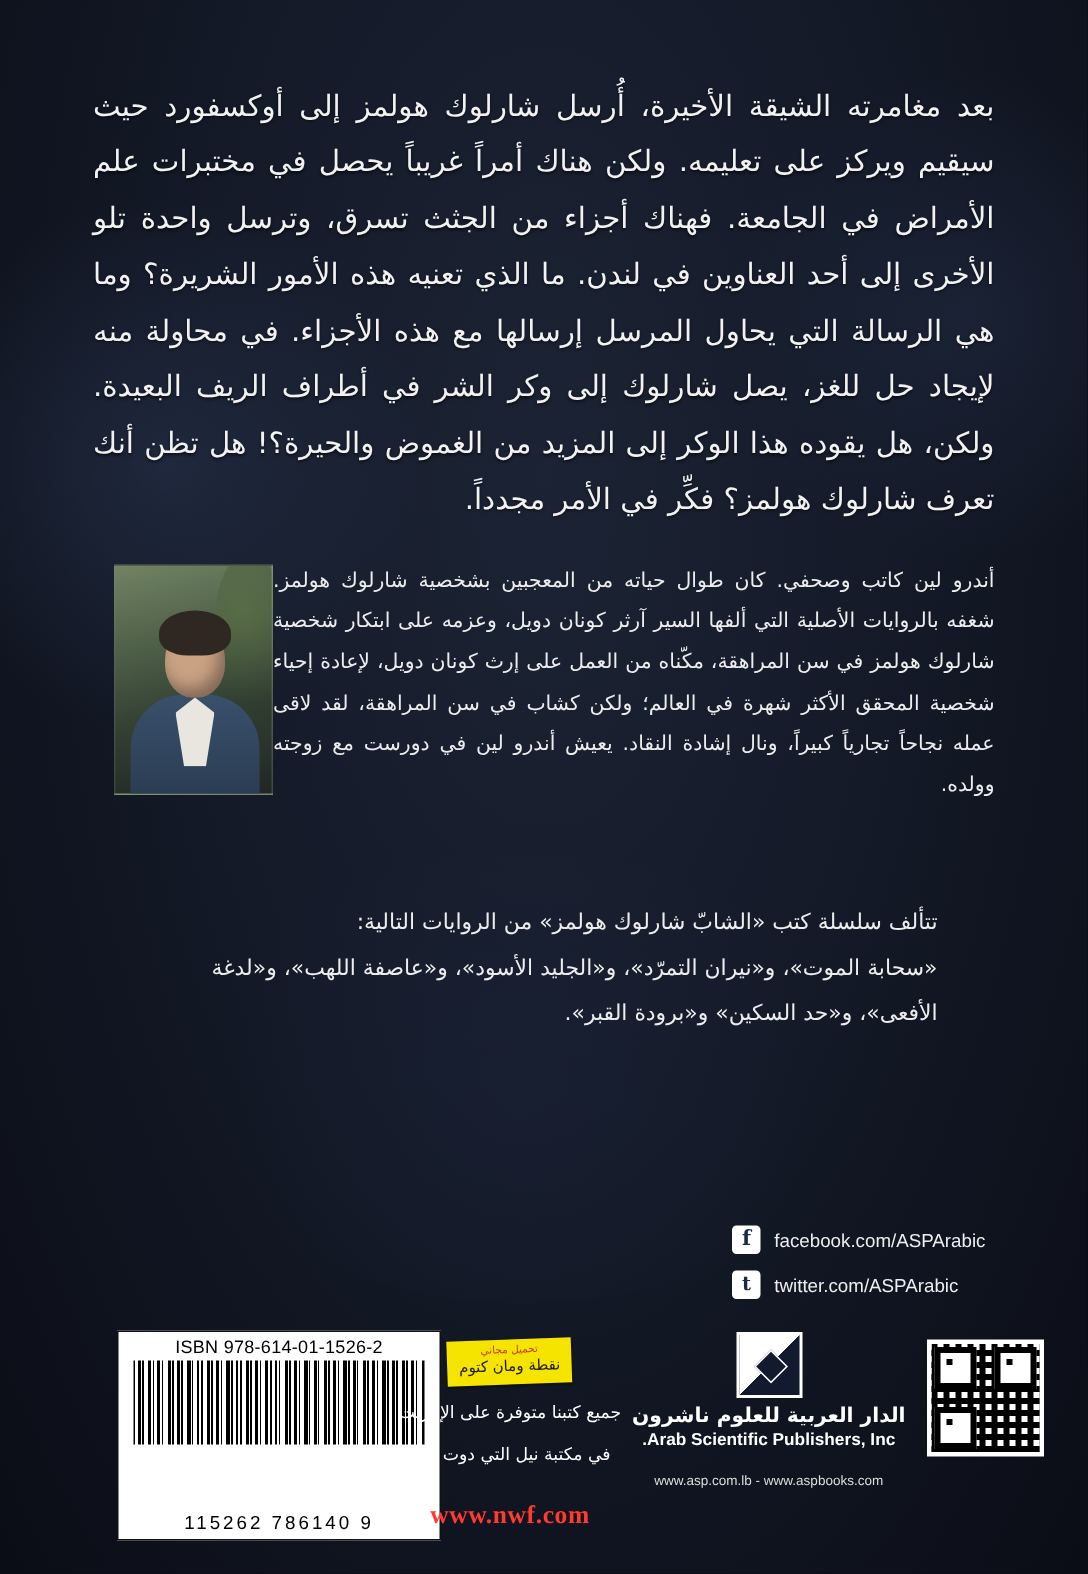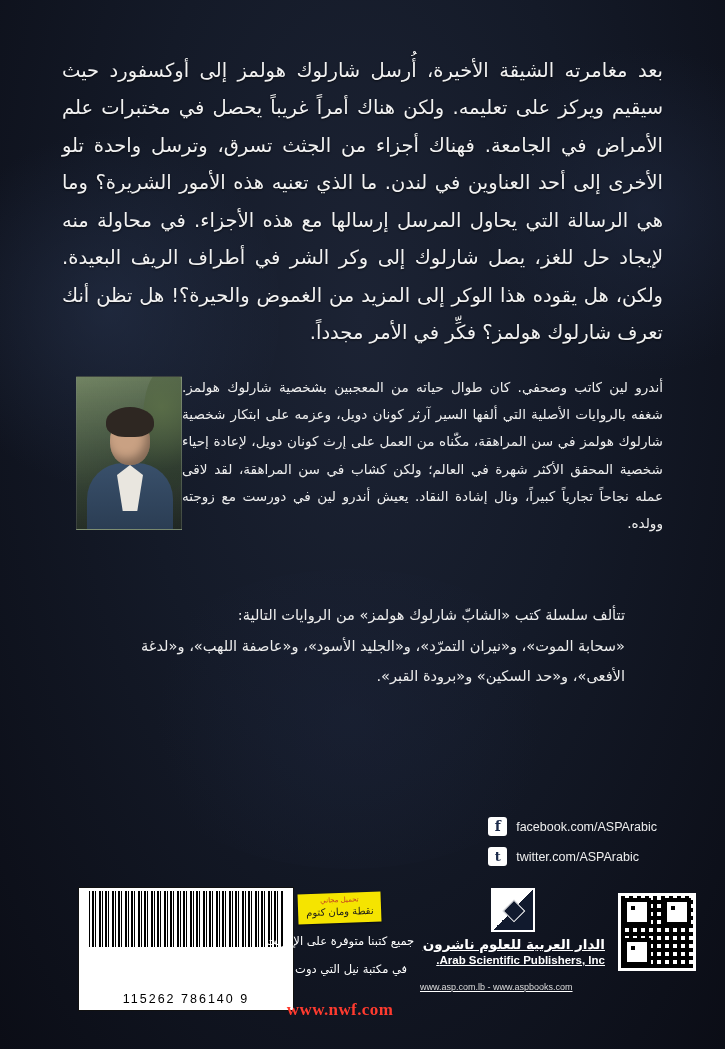--- a/index.html
+++ b/index.html
@@ -205,23 +205,23 @@
     font-size: 17px;
     margin-top: 21px;
     letter-spacing: 0.4px;
   }
 
   .publisher {
     position: absolute;
     left: 420px;
     top: 888px;
     width: 185px;
+    text-align: center;
     color: #fff;
     direction: rtl;
-    text-decoration: underline;
   }
   .pub-logo {
     width: 40px; height: 40px;
     margin: 0 auto 4px;
     border: 2px solid #fff;
     position: relative;
     background: linear-gradient(135deg, #ffffff 0 50%, #111a2e 50% 100%);
   }
   .pub-logo:after {
     content: "";
@@ -321,20 +321,21 @@
       <span class="sq">f</span>
       <span class="social-label">facebook.com/ASPArabic</span>
     </div>
     <div class="social-row">
       <span class="sq tw">t</span>
       <span class="social-label">twitter.com/ASPArabic</span>
     </div>
   </div>
 
   <div class="isbn-box">
+    <div class="isbn-text">ISBN 978-614-01-1526-2</div>
     <div class="barcode"></div>
     <div class="barcode-num">9 786140 115262</div>
   </div>
 
   <div class="nwf">
     <div class="nwf-tag">
       <span class="tiny">تحميل مجاني</span>
       <span>نقطة ومان كتوم</span>
     </div>
     <div class="nwf-line">جميع كتبنا متوفرة على الإنترنت</div>

